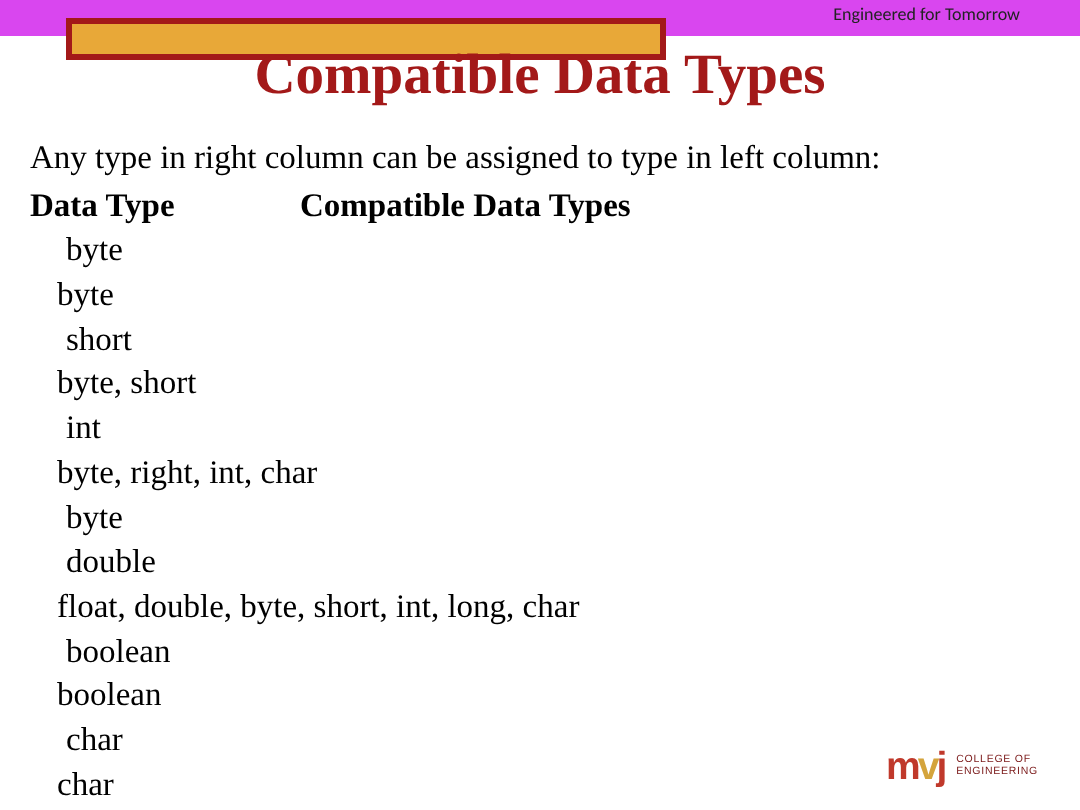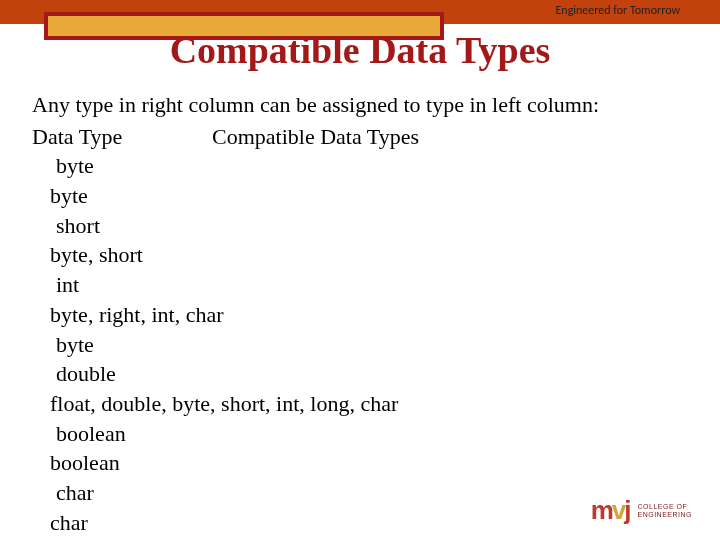--- a/index.html
+++ b/index.html
@@ -7,21 +7,21 @@
     width: 720px;
     height: 540px;
     background: #ffffff;
     font-family: Georgia, 'Times New Roman', serif;
     position: relative;
     overflow: hidden;
   }
   .top-bar {
     width: 100%;
     height: 24px;
-    background: #c2410c;
+    background: #d946ef;
     position: relative;
   }
   .tagline {
     position: absolute;
     right: 40px;
     top: 3px;
     font-family: Calibri, Arial, sans-serif;
     font-size: 12px;
     color: #222;
   }
@@ -49,25 +49,25 @@
     font-weight: bold;
     font-size: 38px;
     color: #a31919;
   }
   .content {
     padding: 8px 20px 0 20px;
     font-family: 'Times New Roman', Times, serif;
     font-size: 22px;
     color: #000;
     line-height: 1.35;
-    margin-left: 12px;
   }
   .intro { margin-bottom: 2px; }
   .headers {
     display: flex;
+    font-weight: bold;
   }
   .col-left-h { width: 180px; }
   .col-right-h { }
   .row {
     display: flex;
     flex-direction: column;
   }
   .col-left {
     width: 180px;
     padding-left: 24px;

